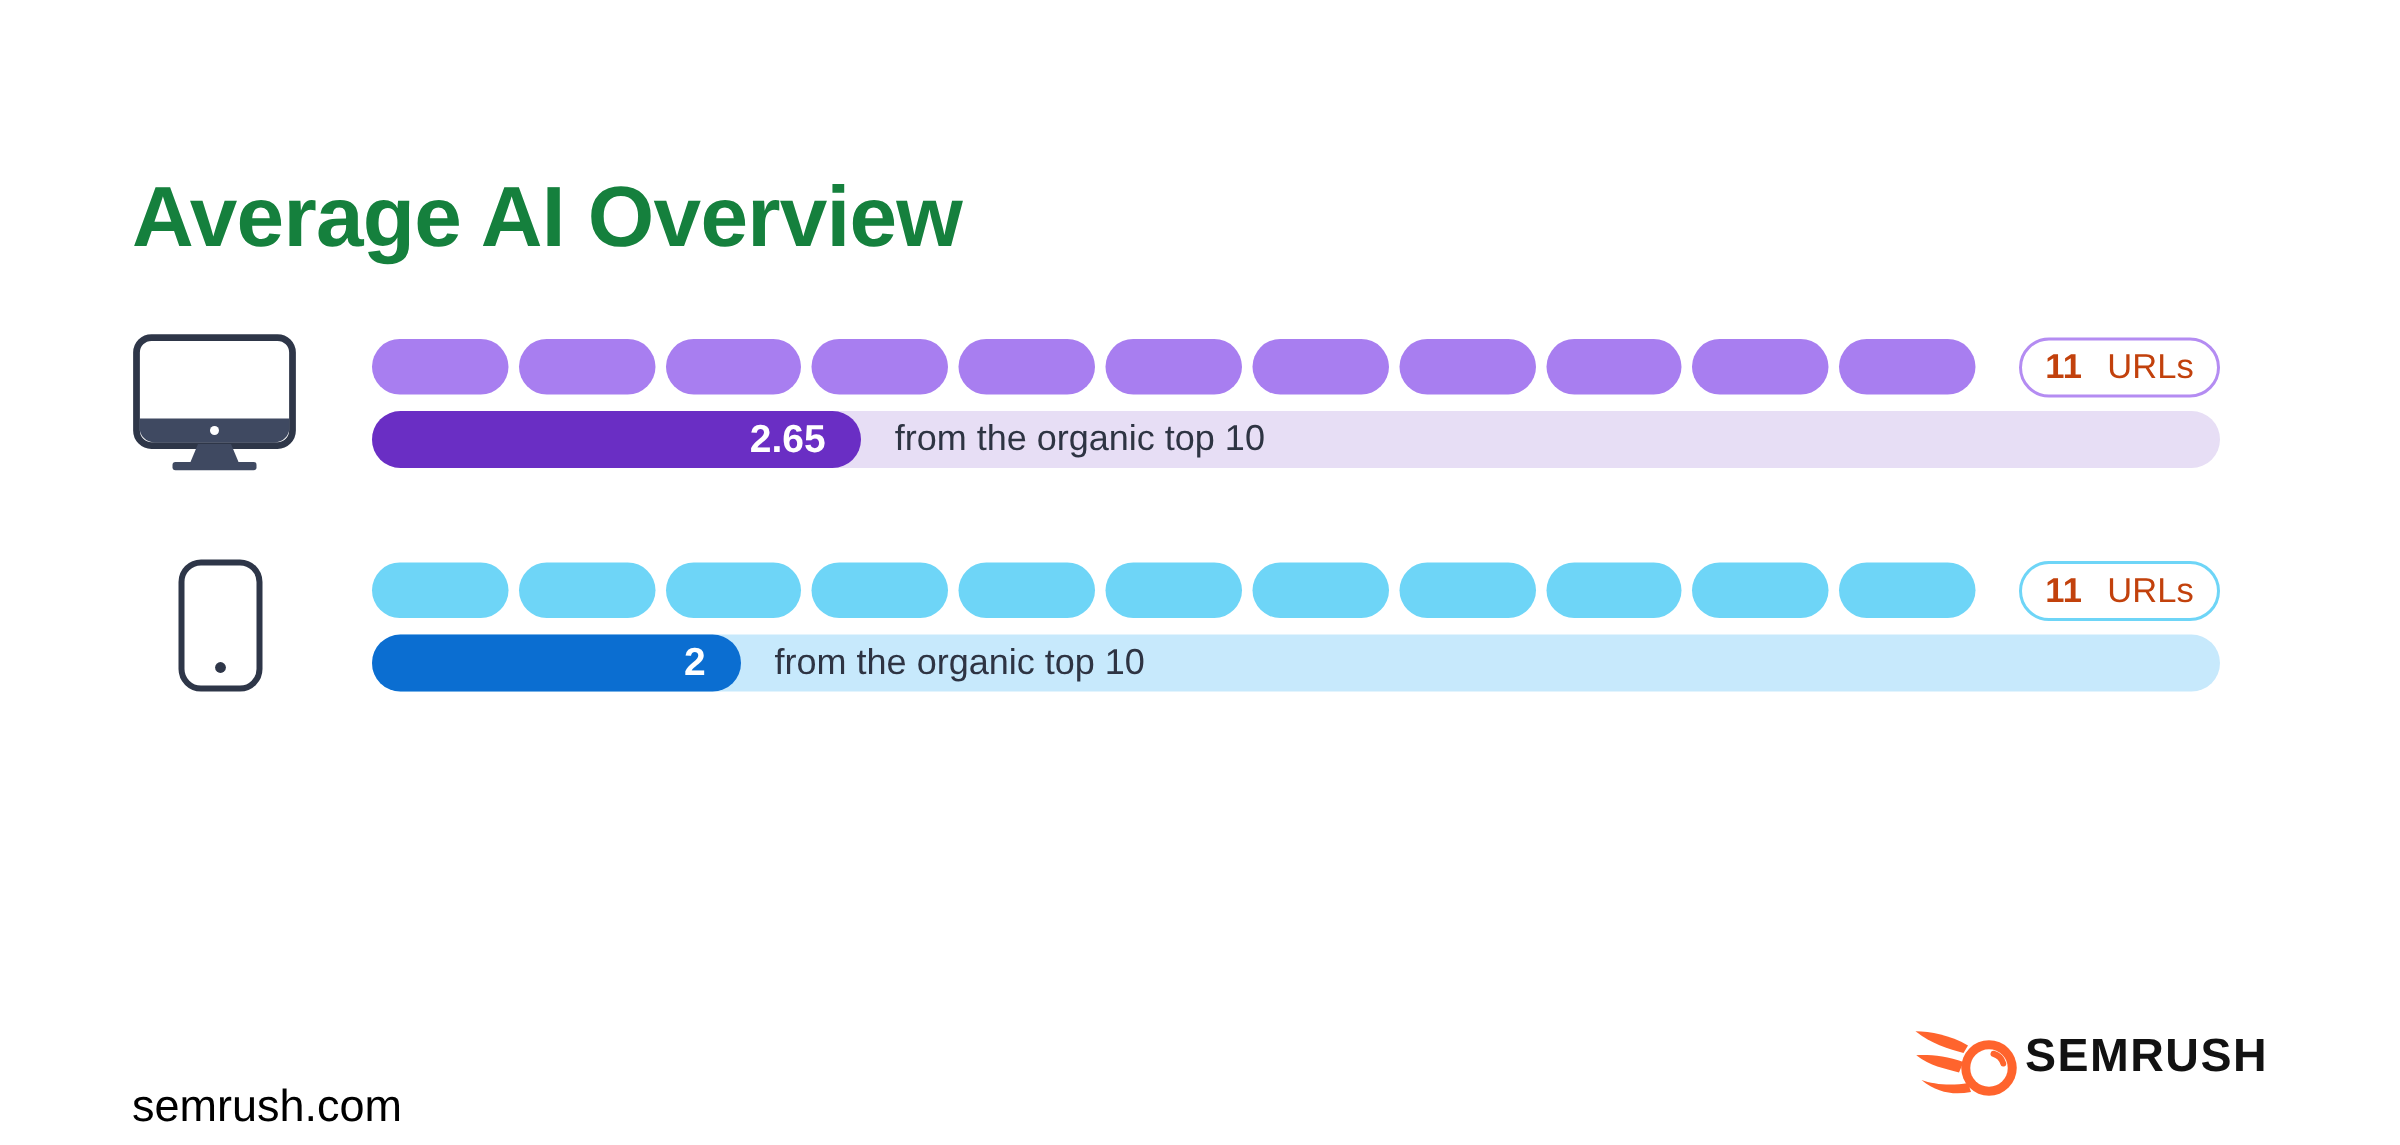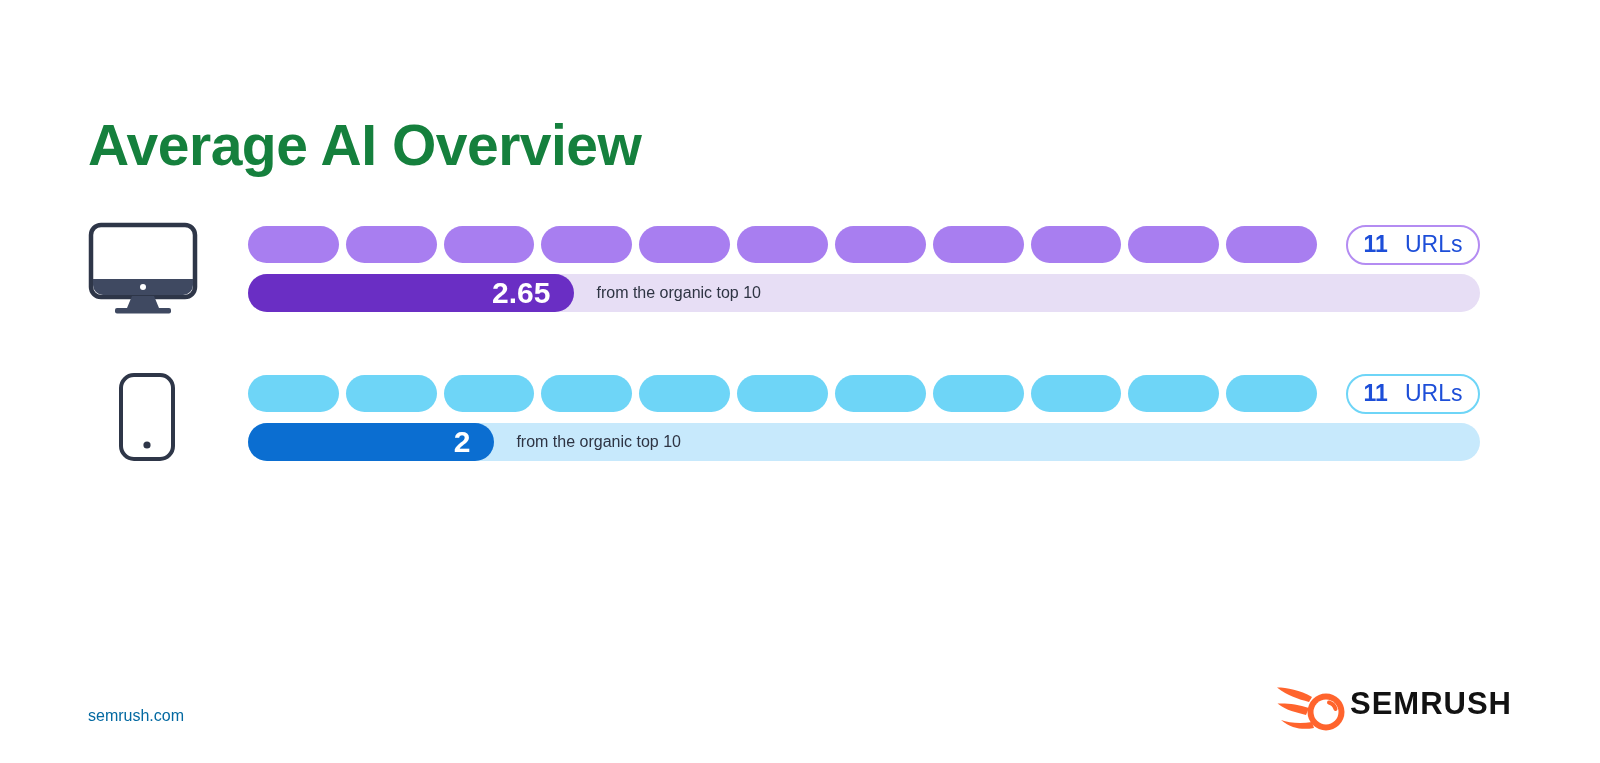--- a/index.html
+++ b/index.html
@@ -61,21 +61,21 @@
     width: 134px;
     height: 40px;
     background: #ffffff;
     border: 2px solid var(--badge);
     border-radius: 21px;
     display: flex;
     align-items: center;
     justify-content: center;
     gap: 17px;
     font-size: 23px;
-    color: #1d4ed8;
+    color: #c2410c;
   }
   .badge-num { font-weight: 700; }
 
   .track {
     margin-top: 9px;
     height: 38px;
     border-radius: 19px;
     background: var(--track);
     display: flex;
     align-items: center;
@@ -85,47 +85,47 @@
     height: 38px;
     border-radius: 19px;
     background: var(--bar);
     display: flex;
     align-items: center;
     justify-content: flex-end;
   }
   .value {
     color: #ffffff;
     font-weight: 700;
-    font-size: 30px;
+    font-size: 26px;
     padding-right: 24px;
     white-space: nowrap;
   }
   .track-label {
     margin-left: 22px;
-    font-size: 16px;
+    font-size: 24px;
     color: #2e3443;
     white-space: nowrap;
   }
 
   
   .footnote {
     position: absolute;
     left: 88px;
     top: 549px;
     font-size: 21px;
     color: #353b4d;
   }
   .footnote .date { font-weight: 700; color: #2b3142; }
 
   .footer-url {
     position: absolute;
     left: 88px;
     top: 691px;
-    font-size: 16px;
-    color: #0369a1;
+    font-size: 30px;
+    color: #000000;
   }
 
   .logo {
     position: absolute;
     right: 88px;
     top: 686px;
     display: flex;
     align-items: flex-start;
     gap: 0;
   }

